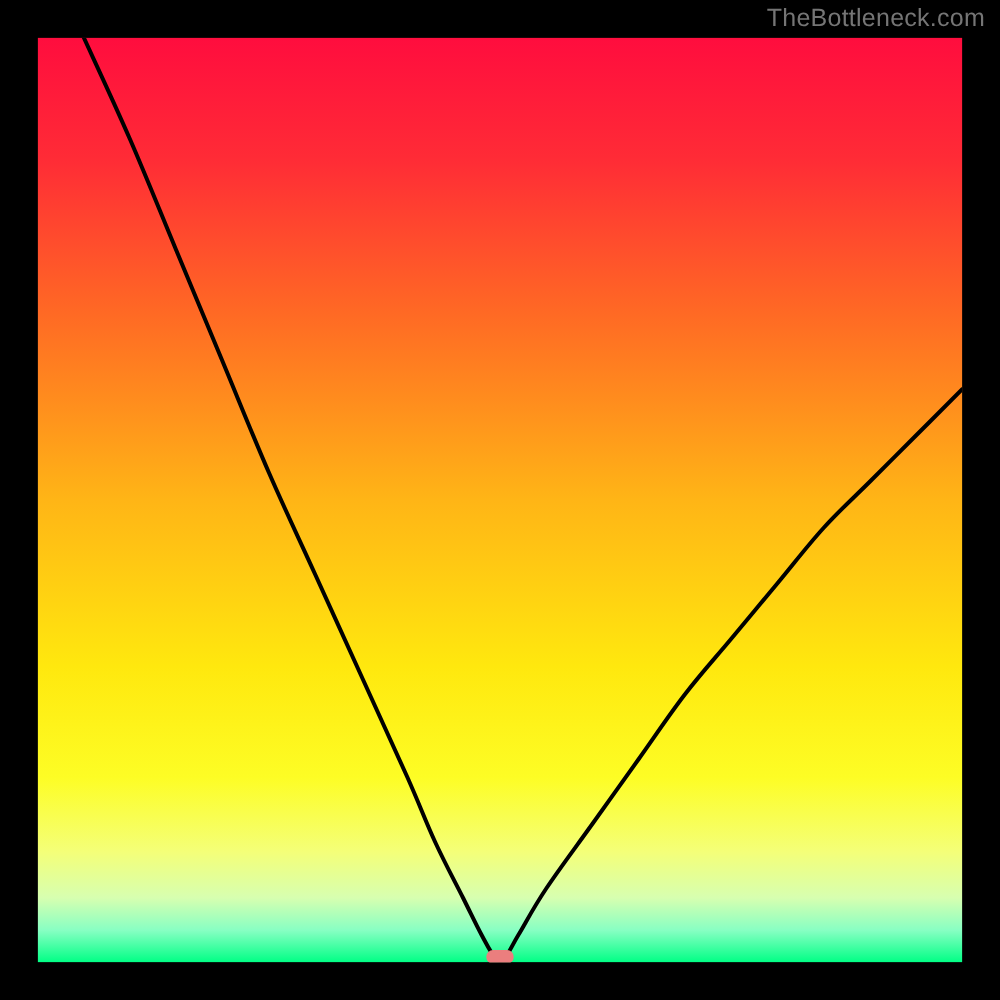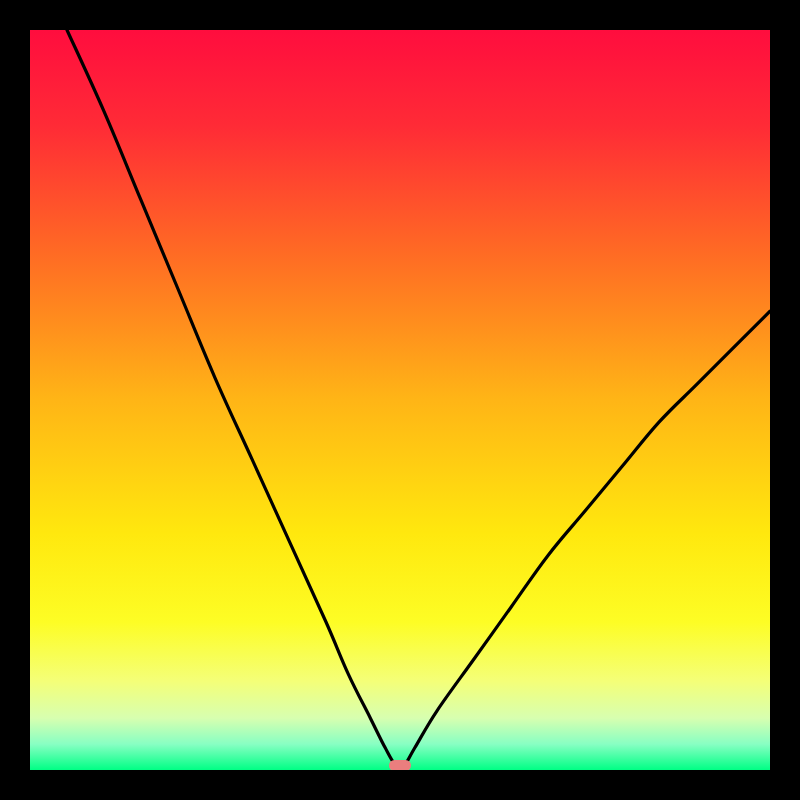--- a/index.html
+++ b/index.html
@@ -60,20 +60,21 @@
     position: absolute;
     background: #eb7e7e;
     border-radius: 6px;
   }
 </style>
 </head>
 <body>
 
 <div class="chart-outer">
 
+  <div class="watermark">TheBottleneck.com</div>
 
   <div class="plot-area">
 
     <svg class="gradient-bg" viewBox="0 0 740 740" preserveAspectRatio="none">
       <defs>
         <linearGradient id="bg-grad" x1="0" y1="0" x2="0" y2="1">
             <stop offset="0%" stop-color="#ff0d3e"></stop>
             <stop offset="13%" stop-color="#ff2b36"></stop>
             <stop offset="30%" stop-color="#ff6a24"></stop>
             <stop offset="50%" stop-color="#ffb516"></stop>

